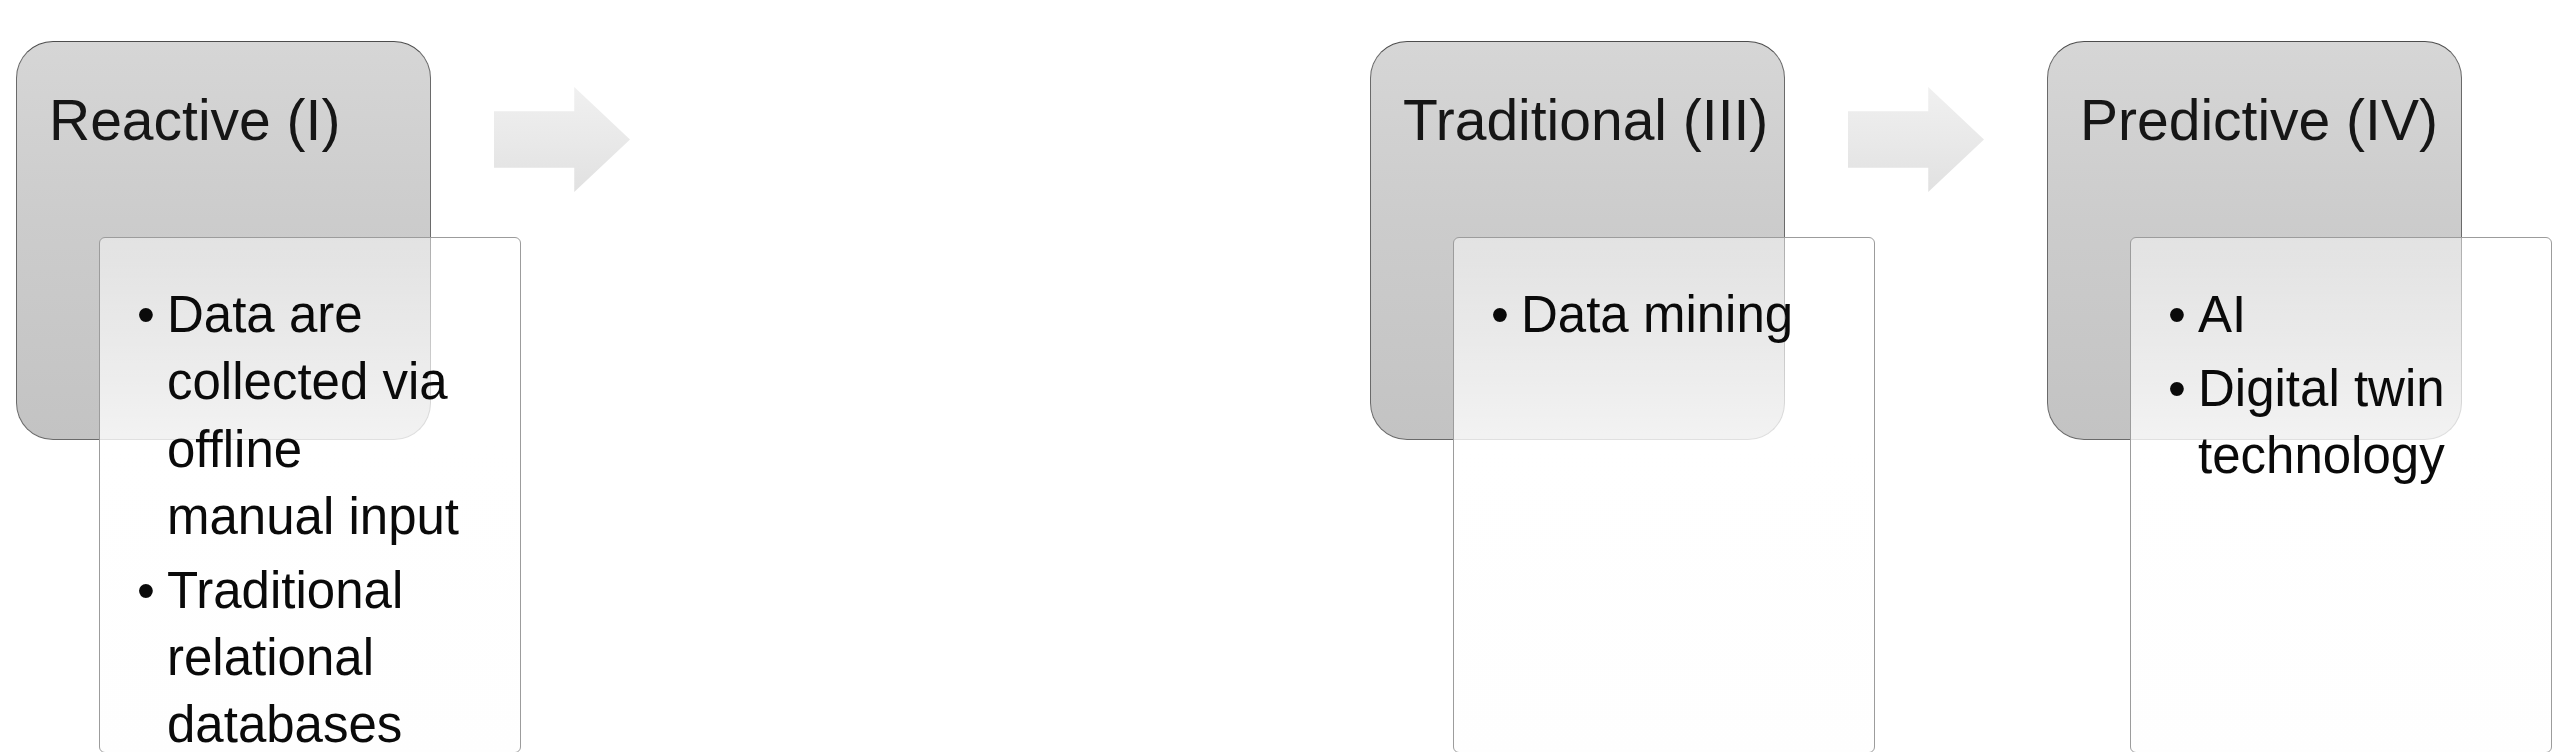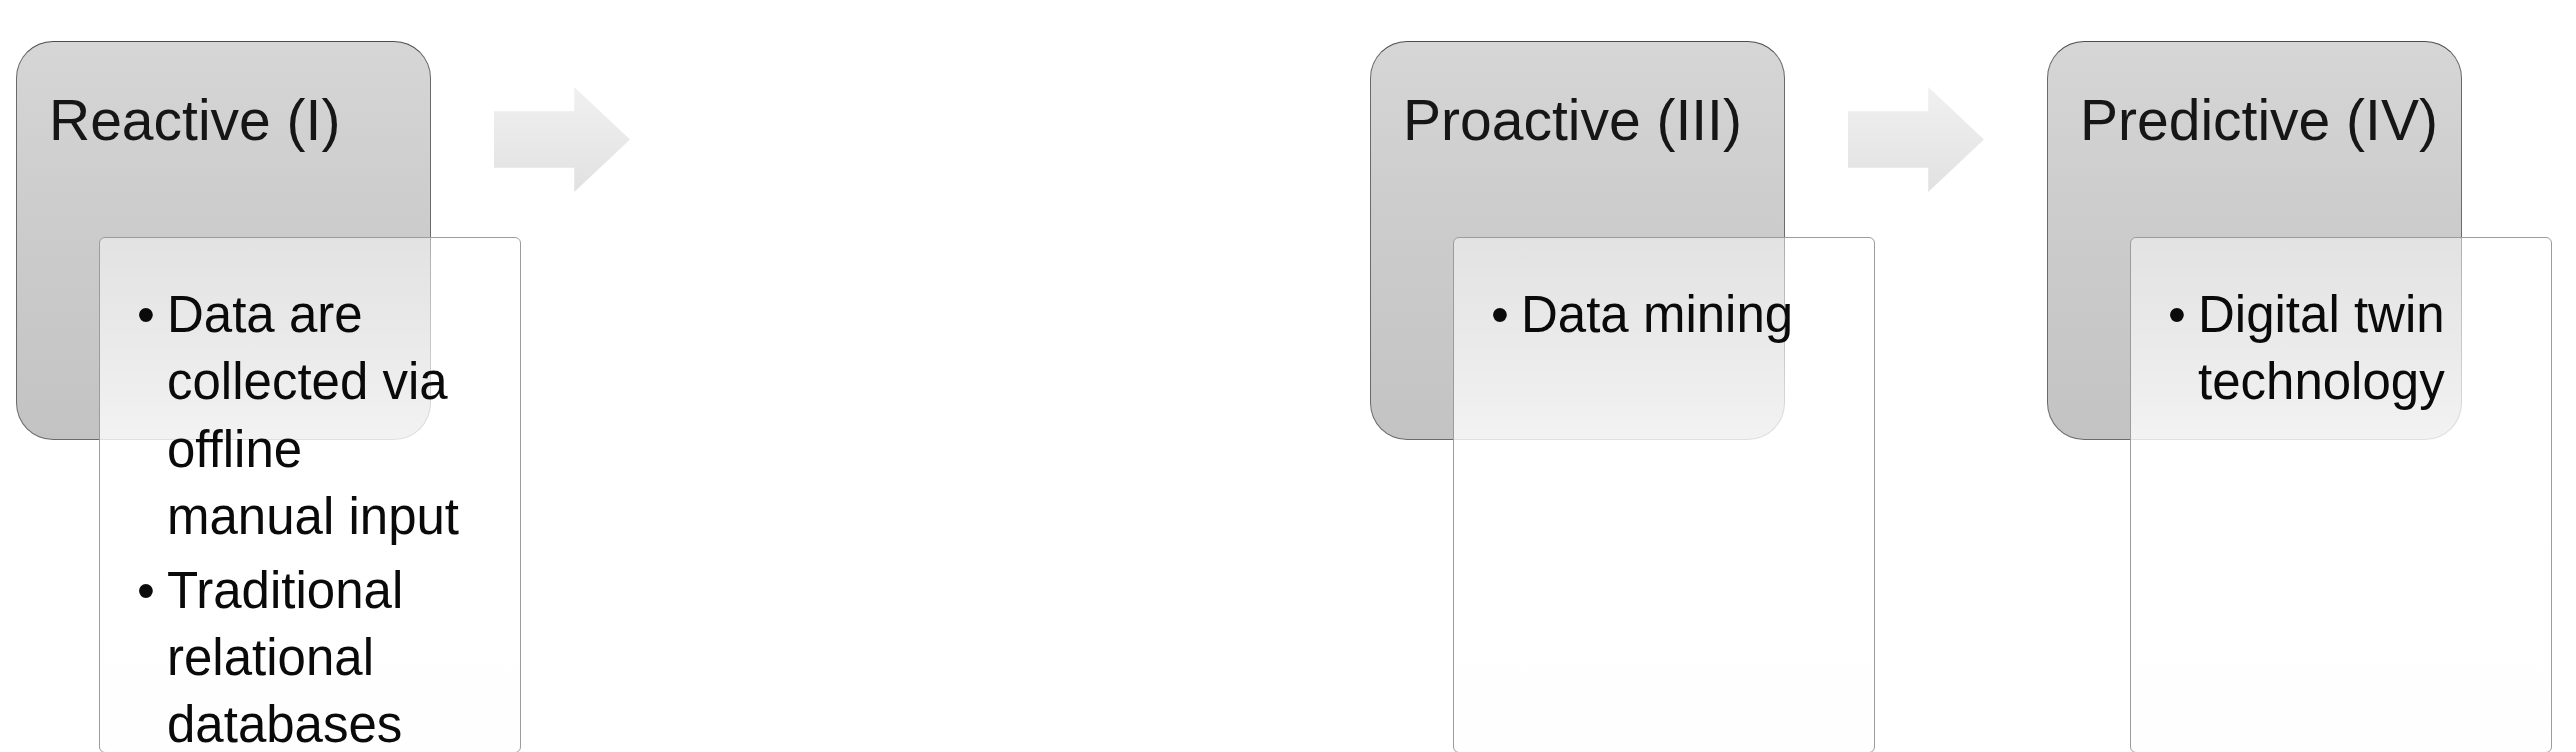--- a/index.html
+++ b/index.html
@@ -106,34 +106,35 @@
           <li data-bullet="•">Data are collected via offline manual input</li>
           <li data-bullet="•">Traditional relational databases</li>
         </ul>
       </div>
     </div>
 
 
     <div class="stage" style="left: 1370px;">
       <div class="arrow"></div>
       <div class="graybox">
-        <div class="stage-title">Proactive (III)</div>
+        <div class="stage-title">Traditional (III)</div>
       </div>
       <div class="whitebox">
         <ul class="bullets">
           <li data-bullet="•">Data mining</li>
         </ul>
       </div>
     </div>
 
     <div class="stage" style="left: 2047px;">
 
       <div class="graybox">
         <div class="stage-title">Predictive (IV)</div>
       </div>
       <div class="whitebox">
         <ul class="bullets">
+          <li data-bullet="•">AI</li>
           <li data-bullet="•">Digital twin technology</li>
         </ul>
       </div>
     </div>
   </div>
 
 
 </body></html>

